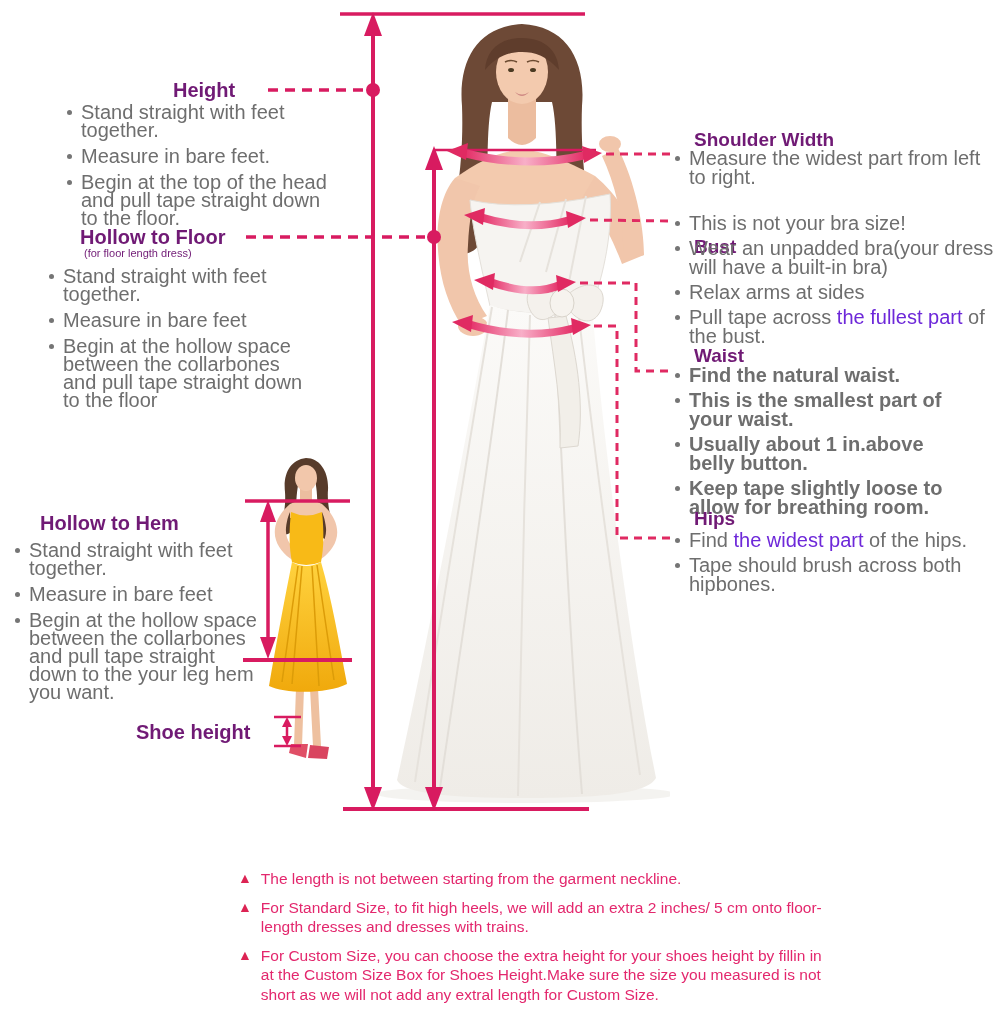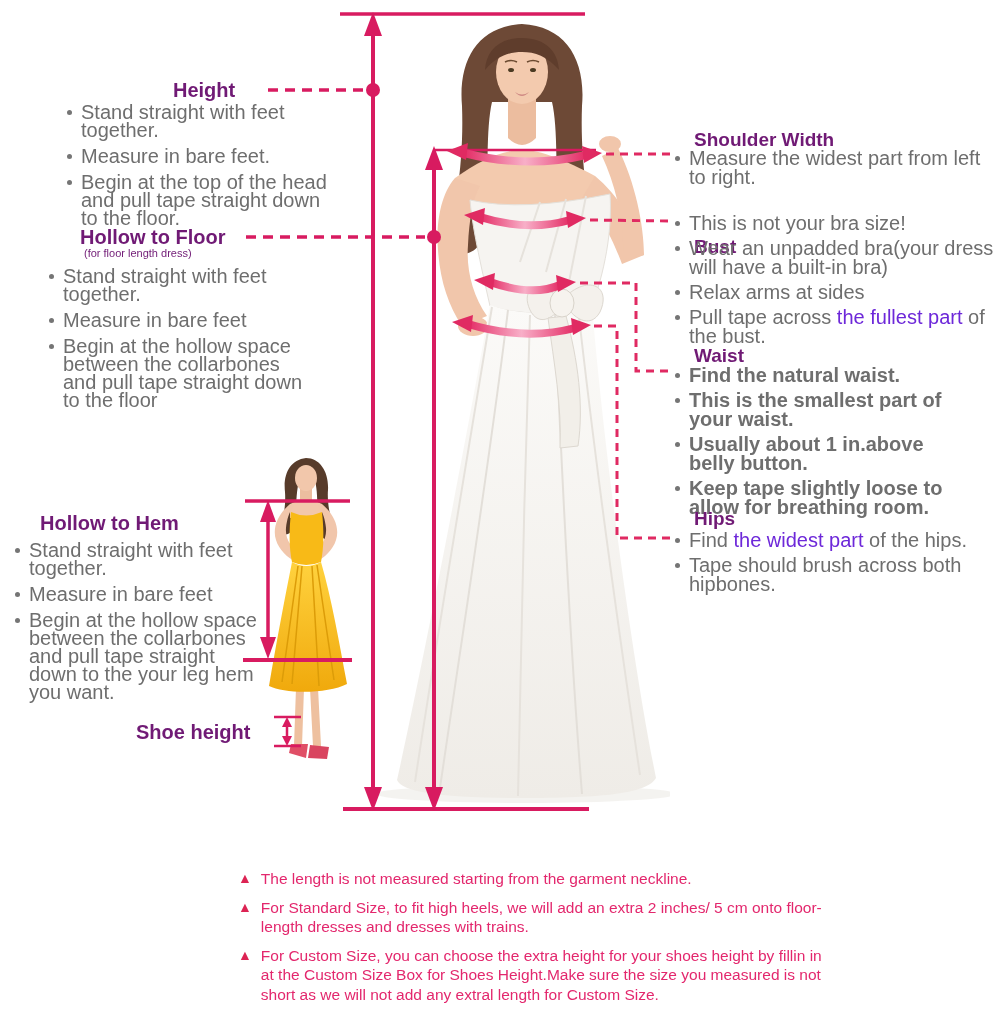--- a/index.html
+++ b/index.html
@@ -225,21 +225,21 @@
 
 <div class="sec-title r" style="left:694px;top:508px;">Hips</div>
 <ul class="bul tight" style="left:672px;top:531px;width:312px;">
   <li><span>Find </span><span class="hl">the widest part</span><span> of the hips.</span></li>
   <li>Tape should brush across both hipbones.</li>
 </ul>
 
 <div class="notes">
   <div class="note">
     <span class="tri">▲</span>
-    <span>The length is not measured starting from the garment neckline.</span>
+    <span>The length is not between starting from the garment neckline.</span>
   </div>
   <div class="note">
     <span class="tri">▲</span>
     <span>For Standard Size, to fit high heels, we will add an extra 2 inches/ 5  cm onto floor-length dresses and dresses with trains.</span>
   </div>
   <div class="note">
     <span class="tri">▲</span>
     <span>For Custom Size, you can choose the extra height for your shoes height by fillin in at the Custom Size Box for Shoes Height.Make sure the size you measured is not short as we will not add any extral length for Custom Size.</span>
   </div>
 </div>

